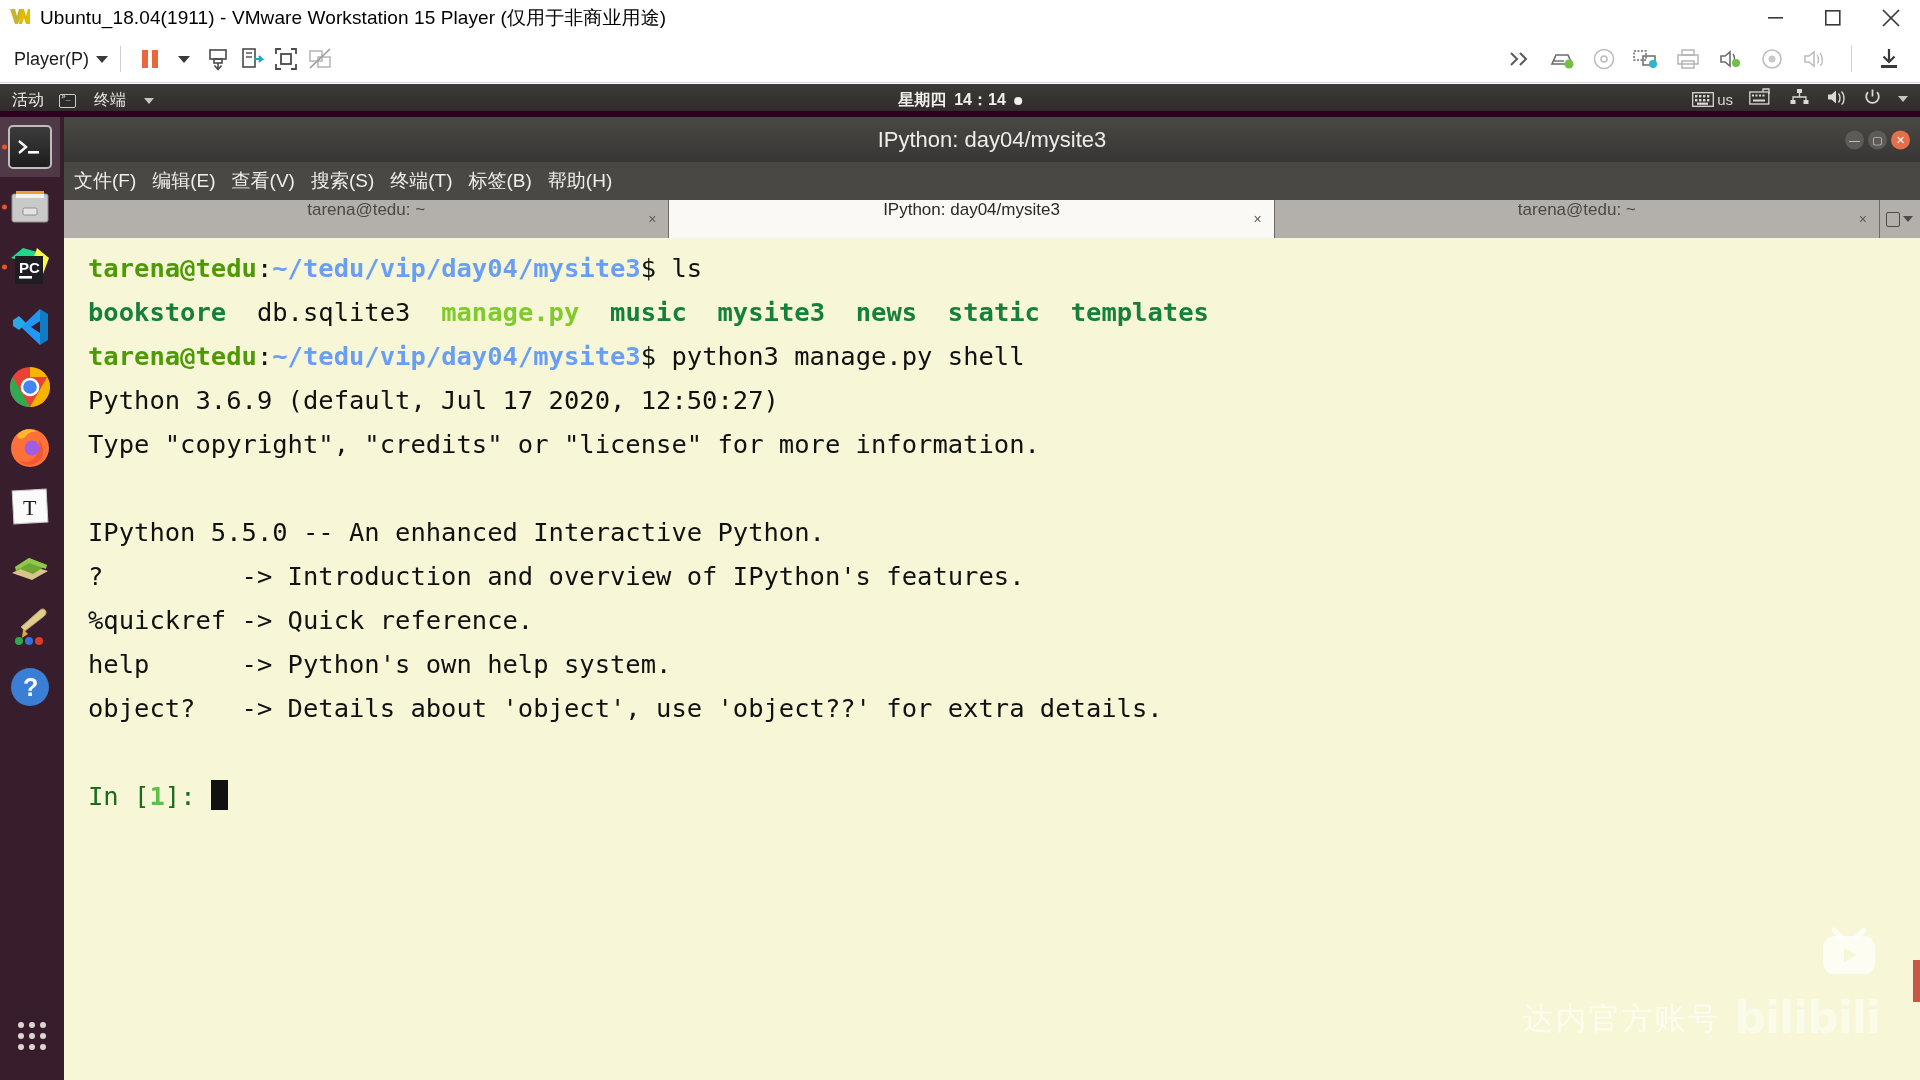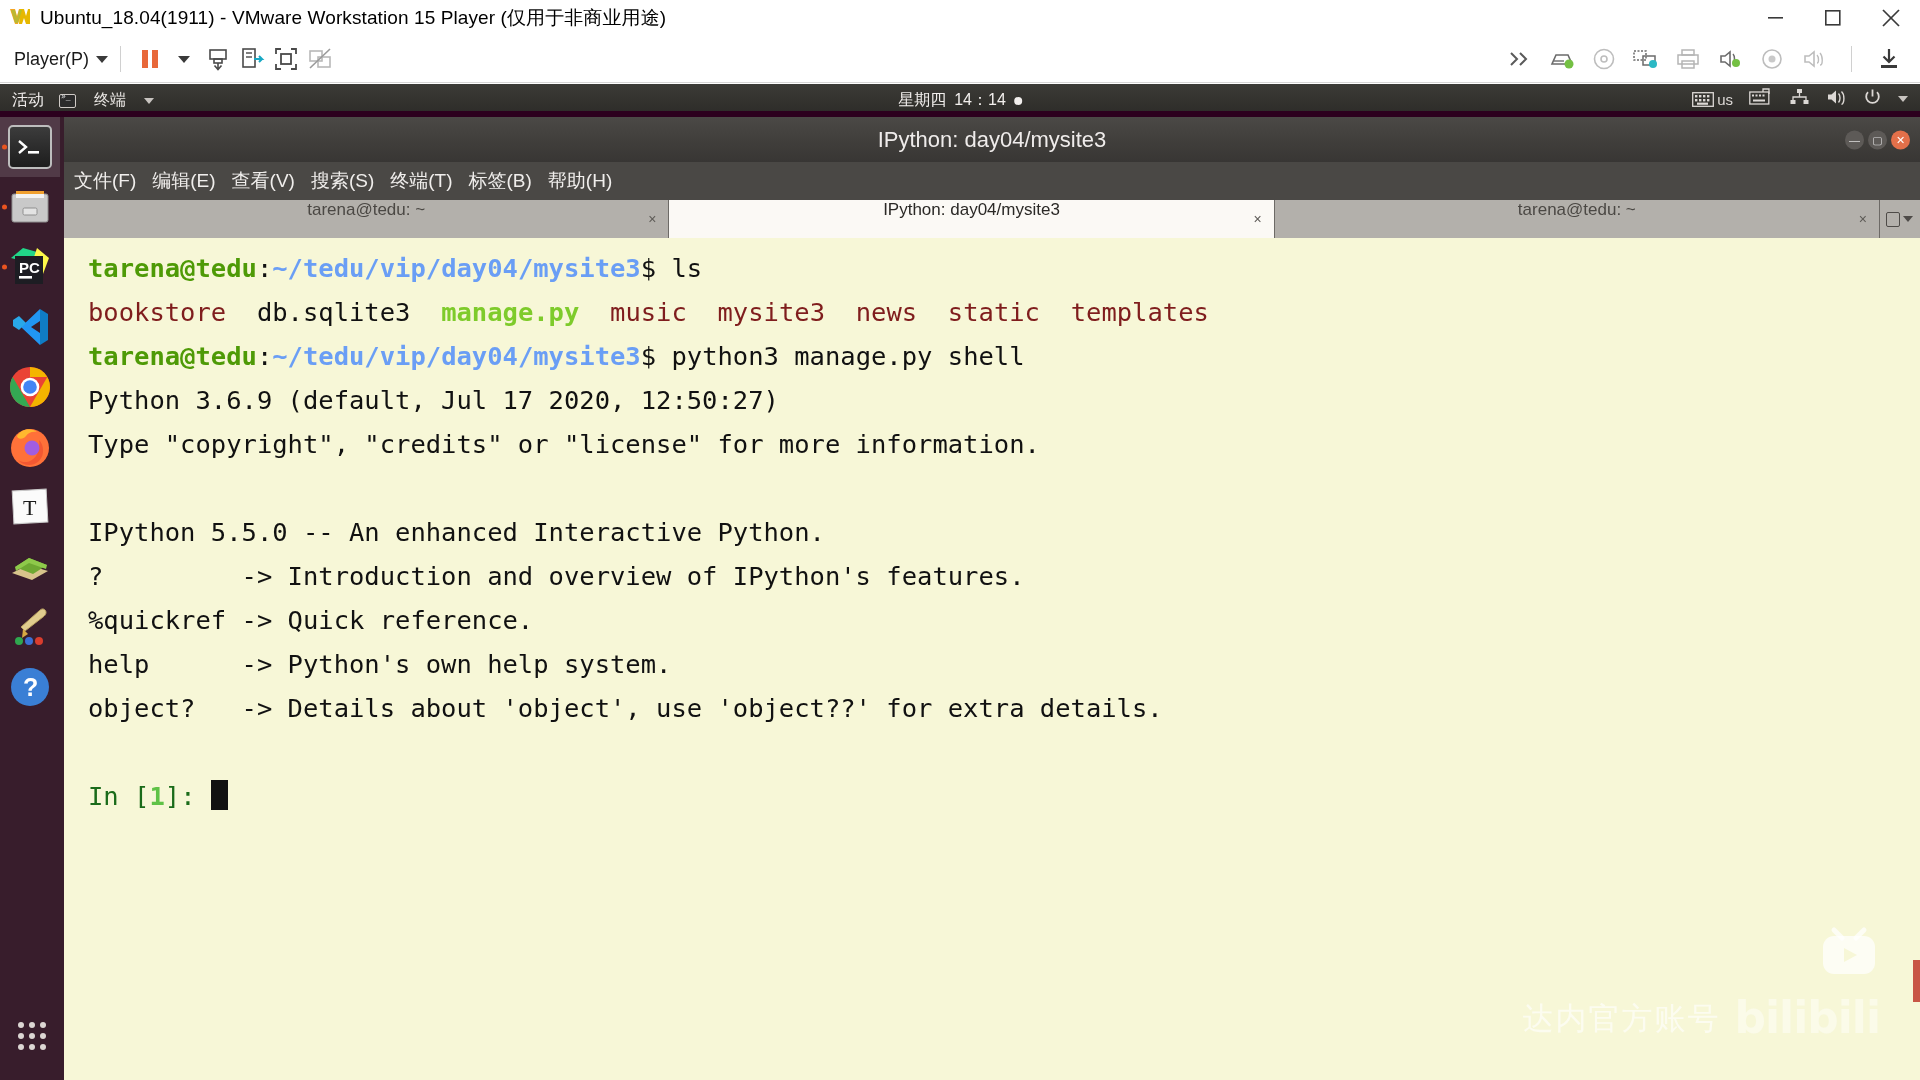--- a/index.html
+++ b/index.html
@@ -61,21 +61,21 @@
     width: 17px; height: 14px; background:#2b2b2b; border:1.5px solid #cfcac6;
     border-radius:2px; position: relative;
   }
   .u-appmenu .mini-term::after{
     content:"»_"; position:absolute; left:1px; top:-3px; font-size:8px; color:#e8e8e8;
     font-family:"DejaVu Sans Mono", monospace;
   }
   .caret-sm { width:0;height:0;border-left:5px solid transparent;border-right:5px solid transparent;border-top:6px solid #c8c4c0; }
   .u-clock {
     position:absolute; left:50%; transform: translateX(-50%);
-    display:flex; align-items:center; gap:8px; font-size:16px; color:#f2efed;
+    display:flex; align-items:center; gap:8px; font-size:16px; color:#f2efed;font-weight:bold;
   }
   .u-clock .dot { width:8px;height:8px;border-radius:50%;background:#f2efed; }
   .u-tray { margin-left:auto; display:flex; align-items:center; gap:16px; padding-right:12px; }
   .kbd-us { display:flex; align-items:center; gap:3px; font-size:15px; color:#dcd8d5; }
 
   
   .launcher {
     position: absolute; left: 0; top: 33px; width: 64px; height: 963px;
     background: rgba(58,32,46,.92);
   }
@@ -118,21 +118,21 @@
 
   .term-body {
     flex: 1; background:#f7f7d7; position:relative; overflow:hidden;
     font-family:"DejaVu Sans Mono","Liberation Mono", monospace;
     font-size: 25.5px; line-height: 44px; padding: 8px 0 0 24px;
     color: #111111;
   }
   .term-body .line { white-space: pre; }
   .c-user { color:#4e9a06; font-weight: 700; }
   .c-path { color:#6a9ef5; font-weight: 700; }
-  .c-dir  { color:#7f1d1d; font-weight: 400; text-align: center; }
+  .c-dir  { color:#15803d; font-weight: 700; text-align: center; }
   .c-exec { color:#7ecb2b; font-weight: 700; }
   .c-plain{ color:#111111; }
   .c-in   { color:#1a6b1a; }
   .c-innum{ color:#5fc246; font-weight:700; }
   .cursor { display:inline-block; width:17px; height:30px; background:#111; vertical-align:-5px; }
 
   
   .wm { position:absolute; right:40px; bottom:40px; text-align:right; pointer-events:none; }
   .wm-tv { width:62px; height:52px; margin: 0 0 18px auto; position:relative; }
   .wm-row { display:flex; align-items:center; gap:14px; justify-content:flex-end; }

